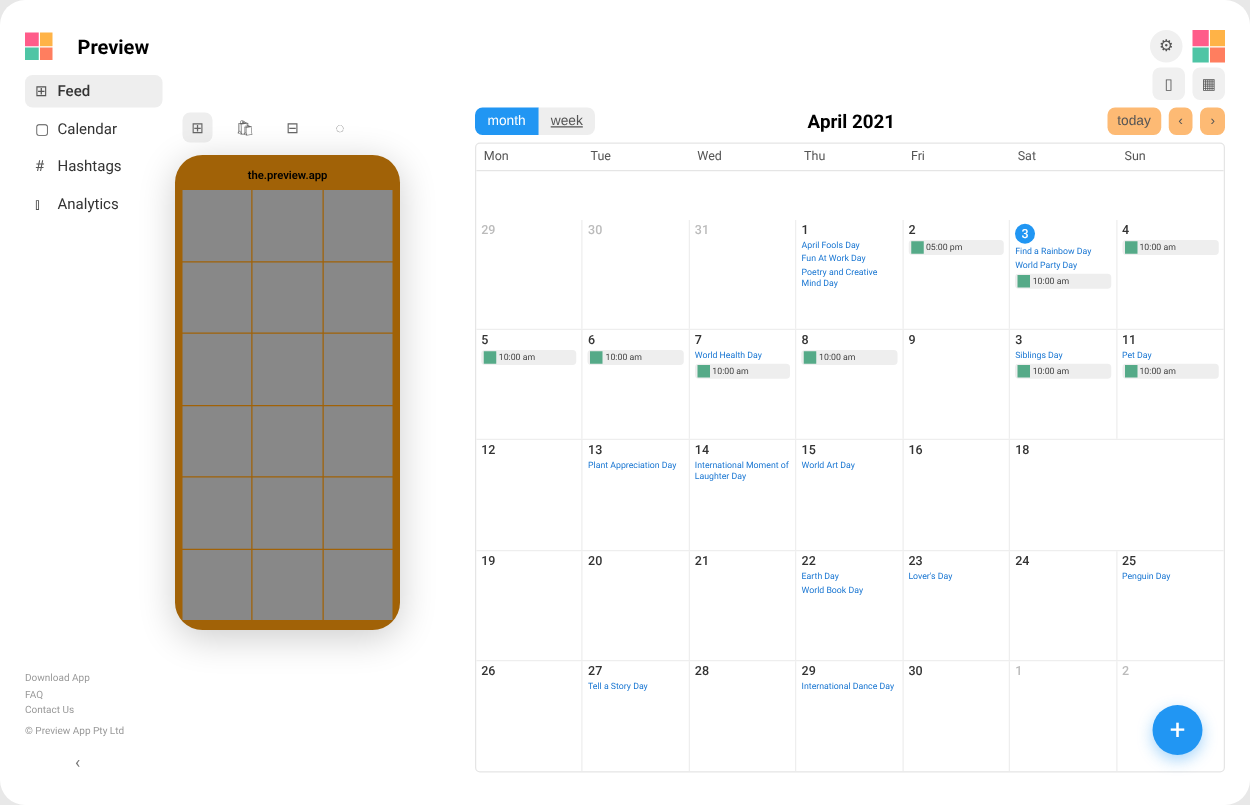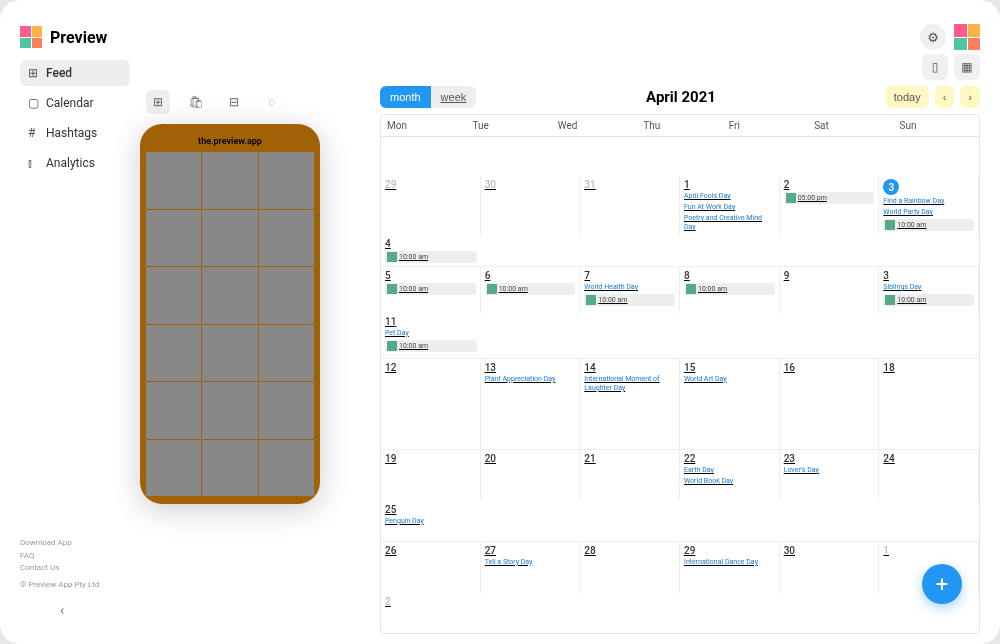--- a/index.html
+++ b/index.html
@@ -1,19 +1,19 @@
 <!DOCTYPE html>
 <html><head>
 <meta charset="utf-8">
 <style>
 * { box-sizing: border-box; margin: 0; padding: 0; }
 body { font-family: -apple-system, BlinkMacSystemFont, "Segoe UI", Roboto, sans-serif; background: #e8e8e8; display: flex; align-items: center; justify-content: center; min-height: 100vh; }
 .frame { width: 1000px; height: 644px; background: #fff; border-radius: 20px; padding: 18px 20px; position: relative; overflow: hidden; }
 .header { display: flex; align-items: center; justify-content: space-between; padding: 6px 0 10px; }
-.header-left { display: flex; align-items: center; gap: 8px; justify-content: flex-end; }
+.header-left { display: flex; align-items: center; gap: 20px; justify-content: flex-end; }
 .logo { width: 22px; height: 22px; display: grid; grid-template-columns: 1fr 1fr; grid-template-rows: 1fr 1fr; gap: 1px; }
 .logo div:nth-child(1){background:#ff5c8a;} .logo div:nth-child(2){background:#ffb347;} .logo div:nth-child(3){background:#4ec5a5;} .logo div:nth-child(4){background:#ff7e5f;}
 .app-title { font-weight: 700; font-size: 16px; }
 .header-right { display: flex; align-items: center; gap: 8px; }
 .icon-btn { width: 26px; height: 26px; border-radius: 50%; background: #f0f0f0; display: flex; align-items: center; justify-content: center; cursor: pointer; font-size: 13px; color:#555;}
 .avatar-logo { width: 26px; height: 26px; display: grid; grid-template-columns: 1fr 1fr; grid-template-rows: 1fr 1fr; gap:1px;}
 .avatar-logo div:nth-child(1){background:#ff5c8a;} .avatar-logo div:nth-child(2){background:#ffb347;} .avatar-logo div:nth-child(3){background:#4ec5a5;} .avatar-logo div:nth-child(4){background:#ff7e5f;}
 .body { display: flex; gap: 10px; height: calc(100% - 50px); }
 .sidebar { width: 110px; display: flex; flex-direction: column; gap: 4px; font-size: 12px; }
 .nav-item { padding: 6px 8px; border-radius: 6px; display:flex; align-items:center; gap:6px; cursor:pointer; color:#333;}
@@ -37,26 +37,26 @@
 .calendar { flex:1; display:flex; flex-direction:column;padding-left:30px;}
 .cal-header { display:flex; align-items:center; justify-content:space-between; margin-bottom:6px;}
 .seg { display:flex;}
 .seg button { border:none; padding:5px 10px; font-size:11px; cursor:pointer;}
 .seg button:first-child{ border-radius:6px 0 0 6px;}
 .seg button:last-child{ border-radius:0 6px 6px 0;text-decoration:underline;}
 .seg .on { background:#2196f3; color:#fff;}
 .seg .off { background:#eee; color:#555;}
 .cal-title { font-weight:700; font-size:15px;}
 .nav-btns { display:flex; gap:6px; align-items:center;}
-.nav-btns button { border:none; background:#fef9c3; padding:5px 8px; border-radius:6px; font-size:11px; cursor:pointer; color:#555;}
+.nav-btns button { border:none; background:#fdba74; padding:5px 8px; border-radius:6px; font-size:11px; cursor:pointer; color:#555;}
 .cal-grid { border:1px solid #e5e5e5; border-radius:4px; flex:1; display:flex; flex-direction:column; overflow:hidden;gap:39px;}
 .dayhead { display:grid; grid-template-columns:repeat(7,1fr); font-size:10px; color:#555; border-bottom:1px solid #e5e5e5;}
 .dayhead div{ padding:5px 6px;}
 .weeks { display:grid; grid-template-rows:repeat(5,1fr); flex:1;}
-.week { display:grid; grid-template-columns:repeat(6,1fr); border-bottom:1px solid #eee;text-decoration:underline;}
+.week { display:grid; grid-template-columns:repeat(7,1fr); border-bottom:1px solid #eee;}
 .week:last-child{border-bottom:none;}
 .cell { border-right:1px solid #eee; padding:3px 4px; font-size:8px; position:relative; overflow:hidden;}
 .cell:last-child{border-right:none;}
 .daynum { font-size:10px; color:#333; font-weight:500;}
 .daynum.dim { color:#bbb;}
 .daynum.today{ background:#2196f3; color:#fff; border-radius:50%; width:16px; height:16px; display:inline-flex;align-items:center;justify-content:center;}
 .evtxt{ color:#1976d2; font-size:7px; line-height:1.3; margin-top:2px;}
 .evchip{ display:flex; align-items:center; gap:2px; background:#eee; border-radius:3px; padding:1px 2px; margin-top:2px; font-size:7px; color:#444;}
 .evchip .thumb{ width:10px; height:10px; background:#5a8;}
 .fab { position:absolute; bottom:14px; right:18px; width:40px; height:40px; border-radius:50%; background:#2196f3; color:#fff; display:flex;align-items:center;justify-content:center; font-size:22px; box-shadow:0 4px 12px rgba(33,150,243,0.4); cursor:pointer;}

